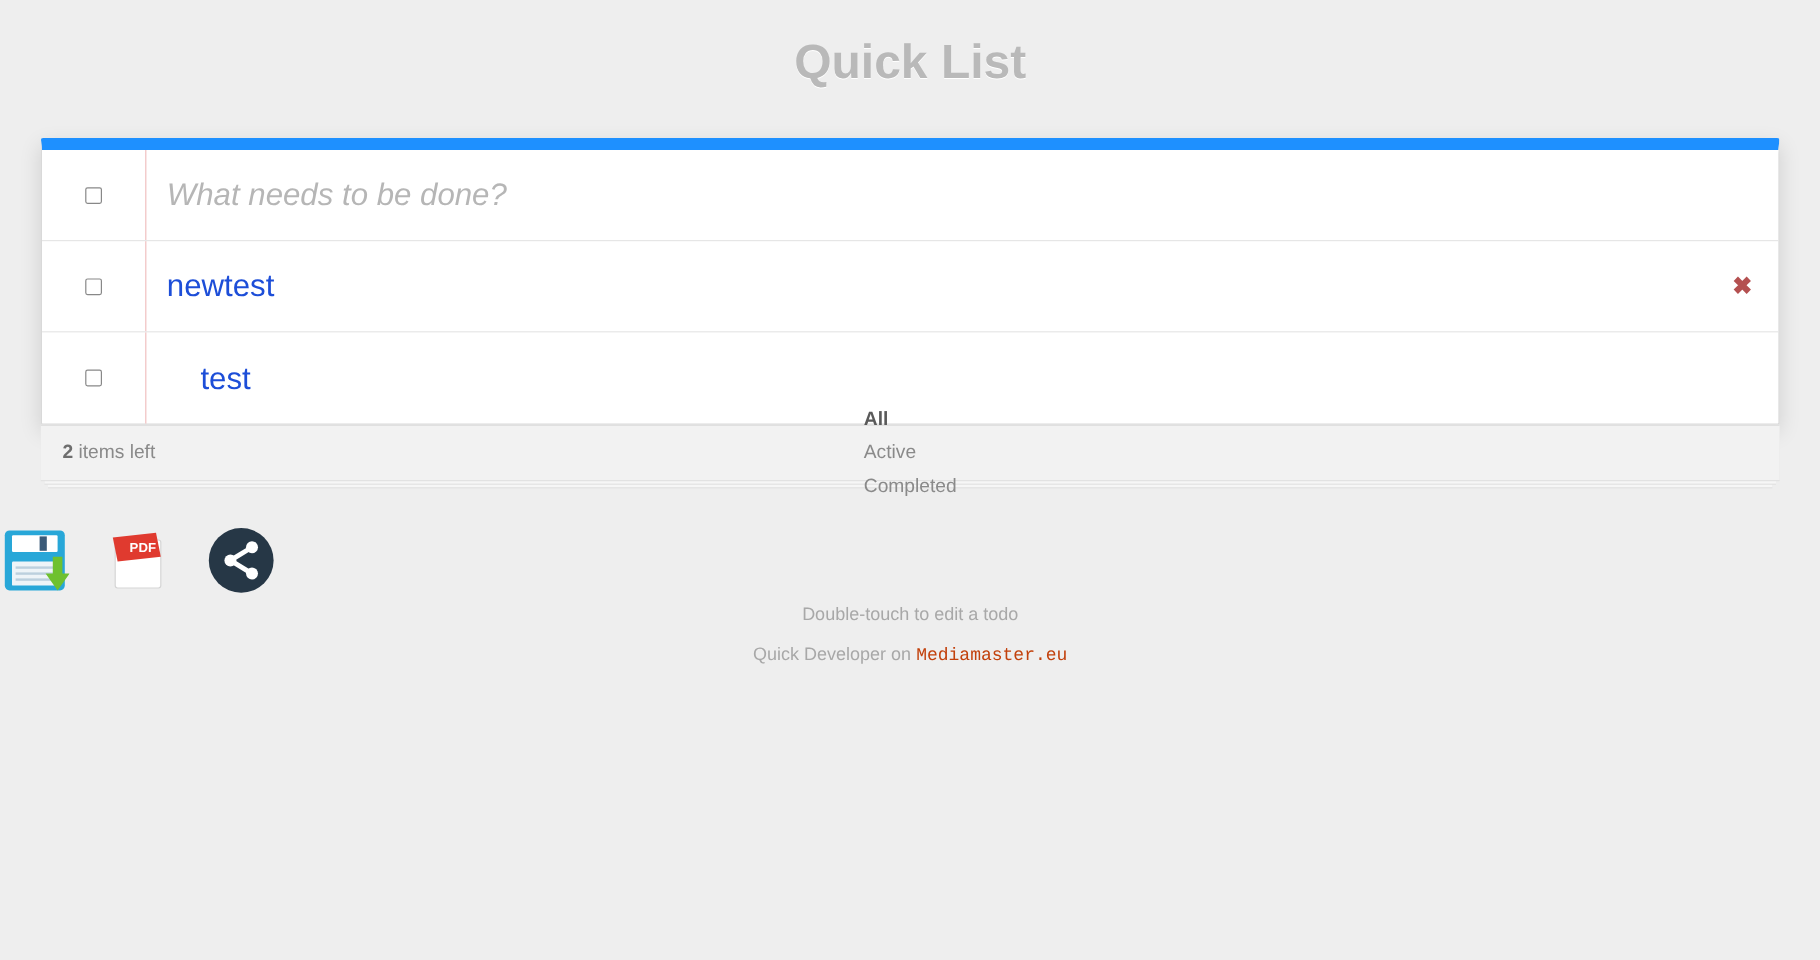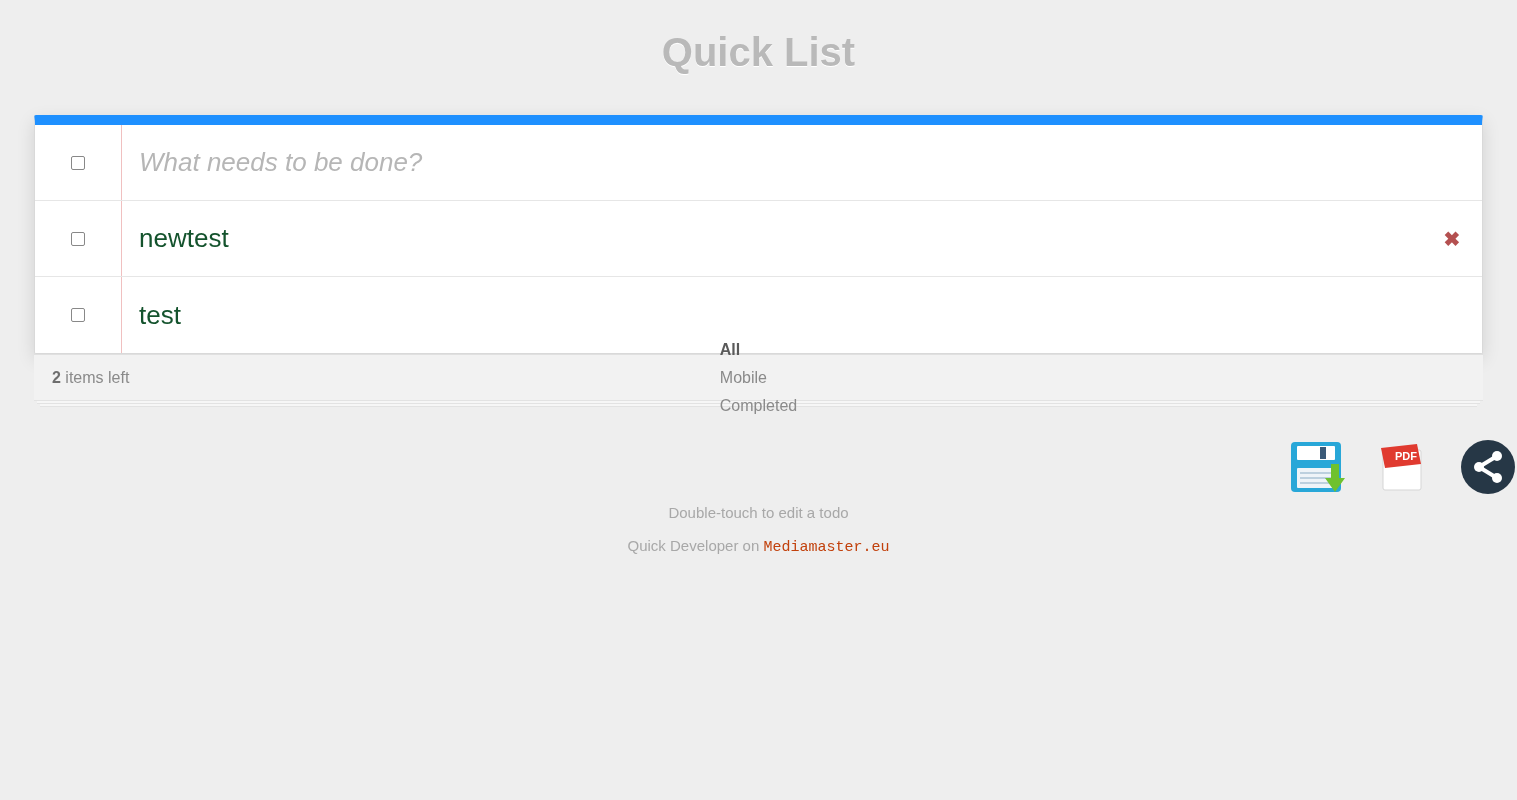--- a/index.html
+++ b/index.html
@@ -28,21 +28,21 @@
     box-shadow: 0 6px 18px rgba(0,0,0,0.12);
     position: relative;
   }
   .row {
     display: flex;
     align-items: center;
     border-bottom: 1px solid #e6e6e6;
     min-height: 76px;
     position: relative;
   }
-  .row:last-of-type { border-bottom: none; }
+  .row:last-of-type { border-bottom: none; gap: 28px; }
   .redline {
     position: absolute;
     left: 86px;
     top: 0;
     bottom: 0;
     width: 1px;
     background: #f0c0c0;
   }
   .toggle {
     width: 86px;
@@ -71,21 +71,21 @@
     height: 100%;
     background: transparent;
   }
   .new-todo::placeholder {
     color: #b6b6b6;
     font-style: italic;
   }
   .item-label {
     flex: 1;
     font-size: 26px;
-    color: #14532d;
+    color: #1d4ed8;
     padding: 0 18px;
     cursor: text;
   }
   .destroy {
     width: 60px;
     display: flex;
     align-items: center;
     justify-content: center;
     color: #b45050;
     font-size: 20px;
@@ -122,21 +122,21 @@
     flex-direction: column;
   }
   .filters a {
     text-decoration: none;
     color: #8a8a8a;
     cursor: pointer;
   }
   .filters a.selected { font-weight: 700; color: #5a5a5a; }
   .actions {
     display: flex;
-    justify-content: flex-end;
+    justify-content: flex-start;
     gap: 28px;
     margin-top: 38px;
   }
   .action-btn { width: 58px; height: 58px; cursor: pointer; display: flex; align-items: center; justify-content: center; }
   .hints {
     text-align: center;
     color: #a8a8a8;
     font-size: 15px;
     line-height: 2.2;
   }
@@ -180,21 +180,21 @@
   </div>
 
 </section>
 
 <footer class="footer">
   <span class="count">
     <strong>2</strong><span> items left</span>
   </span>
   <div class="filters">
     <a class="selected">All</a>
-    <a>Mobile</a>
+    <a>Active</a>
     <a>Completed</a>
   </div>
 </footer>
 
 <div class="actions">
   <div class="action-btn">
     <svg width="58" height="58" viewBox="0 0 58 58">
       <rect x="4" y="4" width="50" height="50" rx="4" fill="#28a7d8"></rect>
       <rect x="10" y="8" width="38" height="14" rx="1" fill="#ffffff"></rect>
       <rect x="33" y="9" width="6" height="12" fill="#3a5a78"></rect>

